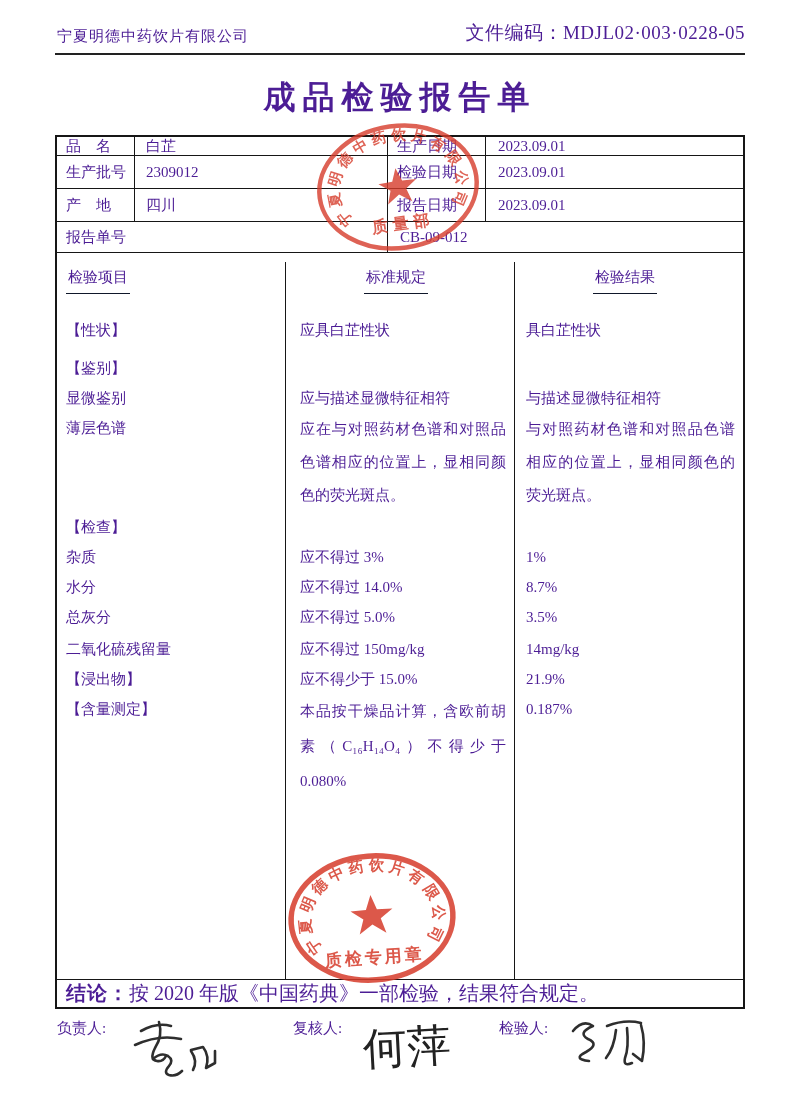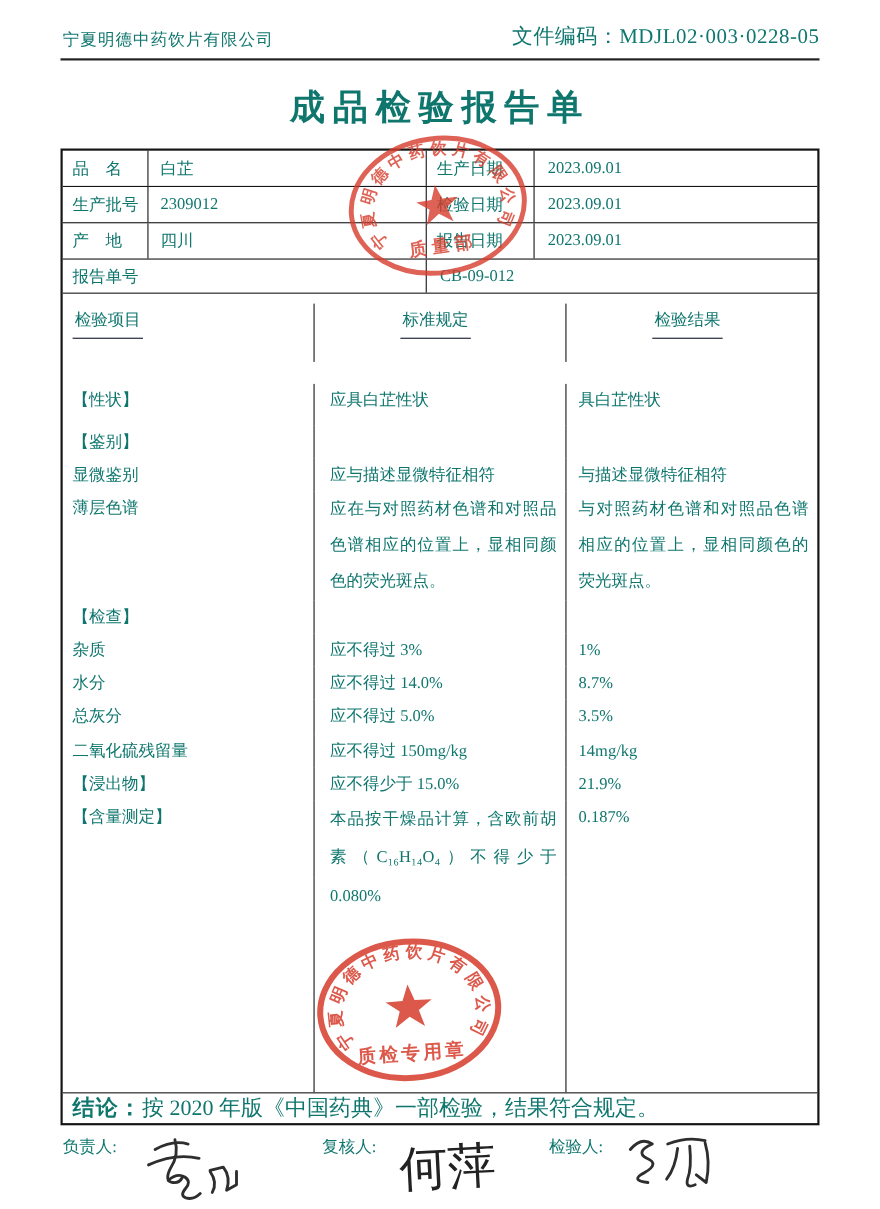--- a/index.html
+++ b/index.html
@@ -1,20 +1,20 @@
 <!DOCTYPE html>
 <html><head>
 <meta charset="utf-8">
 <style>
   * { margin:0; padding:0; box-sizing:border-box; }
   html,body { background:#ffffff; }
   .page {
     position:relative; width:800px; height:1099px; background:#ffffff;
     font-family:"Liberation Serif","DejaVu Serif",serif;
-    color:#0f766e; font-size:15px; overflow:hidden;
+    color:#4c1d95; font-size:15px; overflow:hidden;
   }
   .hdr { display:flex; justify-content:space-between; margin:26px 55px 0 57px; height:20px; align-items:flex-end; }
   .hdr-left { font-size:15px; letter-spacing:1px; }
   .hdr-right { font-size:19px; letter-spacing:0.5px; }
   .hdr-rule { margin:7px 55px 0 55px; border-top:2px solid #222; }
   .title { text-align:center; margin-top:20px; font-size:32px; font-weight:bold; letter-spacing:7px; line-height:44px; }
 
   .rpt { margin:16px 55px 0 55px; width:690px; border:2px solid #161616; }
 
   
@@ -32,21 +32,21 @@
   .main { display:flex; flex-direction:column; height:726px; }
   .mrow { display:flex; flex:0 0 auto; }
   .mfill { flex:1 1 auto; display:flex; }
   .c1 { width:229px; border-right:1px solid #161616; padding-left:9px; }
   .c2 { width:229px; border-right:1px solid #161616; padding-left:14px; padding-right:8px; }
   .c3 { flex:1; padding-left:11px; padding-right:8px; }
   .mrow > div { line-height:30px; }
   .hdr-row { height:62px; padding-top:9px; }
   .hdr-row .c2, .hdr-row .c3 { text-align:center; padding-left:0; }
   .ul { display:inline-block; border-bottom:1px solid #0f172a; padding:0 2px 1px 2px; }
-  .r-xz { height:38px;margin-top:20px; }
+  .r-xz { height:38px; }
   .r-30 { height:30px; }
   .r-32 { height:32px; }
   .r-tlc { height:99px; }
   .r-tlc .c2, .r-tlc .c3 { line-height:33px; text-align:justify; }
   .r-hl { height:70px; }
   .r-hl .c2 { line-height:35px; text-align:justify; }
 
   
   .concl { display:flex; align-items:center; height:28px; border-top:1px solid #161616; padding-left:9px; font-size:20px; }
   .concl b { letter-spacing:1px; }
@@ -69,21 +69,21 @@
   <div class="hdr">
     <span class="hdr-left">宁夏明德中药饮片有限公司</span>
     <span class="hdr-right">文件编码：MDJL02·003·0228-05</span>
   </div>
   <div class="hdr-rule"></div>
 
   <div class="title">成品检验报告单</div>
 
   <div class="rpt">
 
-    <div class="irow" style="height:33px">
+    <div class="irow" style="height:19px">
       <div class="icell b-r w1">品　名</div>
       <div class="icell b-r w2">白芷</div>
       <div class="icell b-r w3">生产日期</div>
       <div class="icell w4">2023.09.01</div>
     </div>
     <div class="irow" style="height:33px">
       <div class="icell b-r w1">生产批号</div>
       <div class="icell b-r w2">2309012</div>
       <div class="icell b-r w3">检验日期</div>
       <div class="icell w4">2023.09.01</div>

